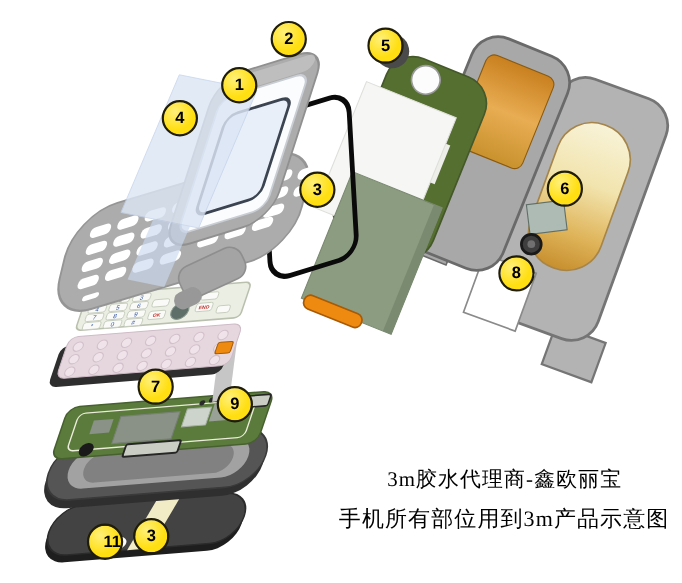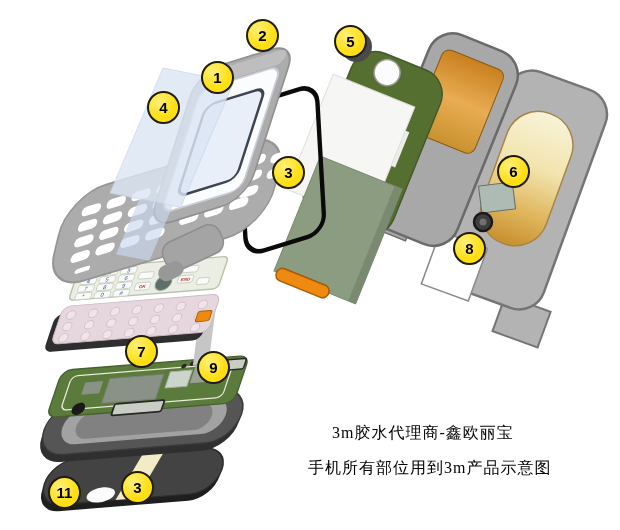--- a/index.html
+++ b/index.html
@@ -10,22 +10,22 @@
   .callout{position:absolute;width:29px;height:29px;border-radius:50%;
            border:2px solid var(--callout_border,#1f1c08);
            background:radial-gradient(circle at 35% 30%, #fff07a 0%, var(--callout_fill,#ffdf12) 60%);
            color:var(--callout_text,#000);
            font:bold 15px/29px "Liberation Sans",sans-serif;text-align:center;}
   .callout-shadow{position:absolute;width:31px;height:31px;border-radius:50%;
            background:var(--callout_shadow,#4a4a4a);}
   .caption-line{position:absolute;white-space:nowrap;z-index:2;
            font-family:"Liberation Serif","DejaVu Serif",serif;
            color:var(--caption_text,#000);}
-  #cap1{left:332px;top:423px;font-size:16px;letter-spacing:1px;}
-  #cap2{left:308px;top:458px;font-size:16px;letter-spacing:1px;}
+  #cap1{left:352px;top:423px;font-size:19px;letter-spacing:1px;}
+  #cap2{left:308px;top:458px;font-size:20px;letter-spacing:1px;}
   
   .c-cover{fill:var(--cover_gray);}        .c-bezel{fill:var(--screen_bezel);}
   .c-screen{fill:var(--screen_fill);stroke:var(--screen_frame);}
   .c-film{fill:var(--film_blue);}          .c-gasket{stroke:var(--gasket_black);}
   .c-shield{fill:var(--shield_green);}     .c-sheet{fill:var(--sheet_white);}
   .c-battery{fill:var(--battery_sage);}    .c-orange{fill:var(--connector_orange);}
   .c-housing{fill:var(--housing_gray);}    .c-rearcover{fill:var(--rear_cover_gray);}
   .c-membrane{fill:var(--membrane_white);} .c-nav{fill:var(--nav_key_gray);}
   .c-rubber{fill:var(--rubber_pink);}      .c-board{fill:var(--board_green);}
   .c-shell{fill:var(--shell_gray);}        .c-bcover{fill:var(--back_cover_charcoal);}
@@ -251,19 +251,19 @@
       <div class="callout" style="left: 246px; top: 19px;">2</div>
       <div class="callout" style="left: 272px; top: 156px;">3</div>
       <div class="callout" style="left: 147px; top: 91px;">4</div>
       <div class="callout-shadow" style="left: 341px; top: 31px;"></div>
       <div class="callout" style="left: 334px; top: 25px;">5</div>
       <div class="callout" style="left: 497px; top: 155px;">6</div>
       <div class="callout" style="left: 125px; top: 335px;">7</div>
       <div class="callout" style="left: 453px; top: 232px;">8</div>
       <div class="callout" style="left: 197px; top: 351px;">9</div>
       <div class="callout" style="left: 121px; top: 471px;">3</div>
-      <div class="callout" style="left: 48px; top: 476px;">11</div>
+      <div class="callout" style="left: 79px; top: 476px; text-align: right;">11</div>
     </div>
 
 <div class="caption-line" id="cap1">3m胶水代理商-鑫欧丽宝</div>
 <div class="caption-line" id="cap2">手机所有部位用到3m产品示意图</div>
 
 </div>
 
 </body></html>

